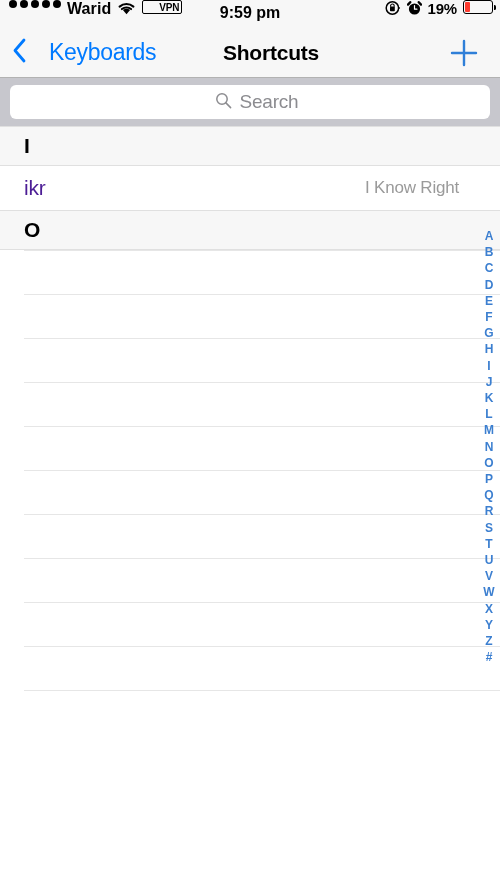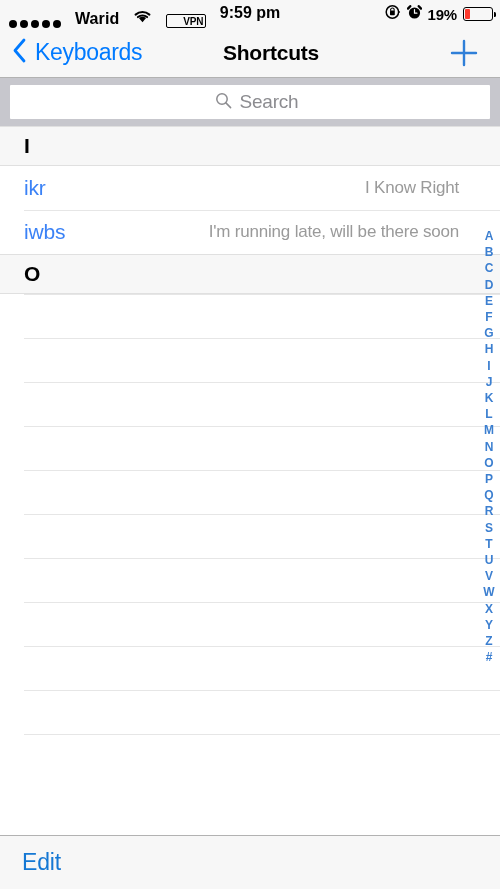--- a/index.html
+++ b/index.html
@@ -32,22 +32,22 @@
     font-size: 17px;
     font-weight: bold;
     color: #000;
   }
   .status-left {
     position: absolute;
     left: 9px;
     top: 0;
     height: 28px;
     display: flex;
-    align-items: flex-end;
-    gap: 14px;
+    align-items: flex-start;
+    gap: 6px;
   }
   .sig-dots {
     display: flex;
     align-items: center;
     gap: 3px;
   }
   .sig-dot {
     width: 8px;
     height: 8px;
     border-radius: 50%;
@@ -76,21 +76,20 @@
     font-size: 16px;
     font-weight: bold;
     top: 4px;
   }
   .status-right {
     position: absolute;
     right: 7px;
     top: 0;
     height: 28px;
     display: flex;
-    align-items: center;
     gap: 6px;
   }
   .batt-pct {
     font-size: 15px;
     font-weight: bold;
     letter-spacing: -0.2px;
   }
   .battery {
     position: relative;
     width: 30px;
@@ -125,21 +124,21 @@
     background: #f7f7f7;
     border-bottom: 0.5px solid #b2b2b2;
     display: flex;
     align-items: center;
   }
   .nav-back {
     position: absolute;
     left: 12px;
     display: flex;
     align-items: center;
-    gap: 8px;
+    gap: 22px;
     color: #007aff;
     cursor: pointer;
   }
   .chev {
     display: block;
   }
   .nav-back-label {
     font-size: 23px;
     color: #007aff;
     letter-spacing: -0.3px;
@@ -168,21 +167,21 @@
     background: #c7c7cd;
     display: flex;
     align-items: center;
     padding: 0 10px;
     box-sizing: border-box;
   }
   .search-field {
     flex: 1;
     height: 34px;
     background: #ffffff;
-    border-radius: 1px;
+    border-radius: 6px;
     display: flex;
     align-items: center;
     justify-content: center;
     gap: 7px;
     cursor: text;
     padding-left: 14px;
   }
   .search-placeholder {
     font-size: 19px;
     color: #8c8c90;
@@ -222,21 +221,21 @@
     content: "";
     position: absolute;
     left: 24px;
     right: 0;
     top: 0;
     height: 0.5px;
     background: #e6e6e6;
   }
   .row-key {
     font-size: 21px;
-    color: #3b82f6;
+    color: #4c1d95;
     letter-spacing: -0.2px;
     white-space: nowrap;
   }
   .row-phrase {
     margin-left: auto;
     font-size: 17px;
     color: #9a9a9a;
     letter-spacing: -0.2px;
     white-space: nowrap;
   }
@@ -359,24 +358,20 @@
       </span>
       <span class="search-placeholder">Search</span>
     </div>
   </div>
 
   <div class="list" id="list">
       <div class="section-header">I</div>
       <div class="row">
         <span class="row-key">ikr</span>
         <span class="row-phrase">I Know Right</span>
-      </div>
-      <div class="row">
-        <span class="row-key">iwbs</span>
-        <span class="row-phrase">I'm running late, will be there soon</span>
       </div>
       <div class="section-header">O</div>
       <div class="row blank sep"></div>
       <div class="row blank sep"></div>
       <div class="row blank sep"></div>
       <div class="row blank sep"></div>
       <div class="row blank sep"></div>
       <div class="row blank sep"></div>
       <div class="row blank sep"></div>
       <div class="row blank sep"></div>
@@ -408,17 +403,14 @@
       <span class="index-letter">T</span>
       <span class="index-letter">U</span>
       <span class="index-letter">V</span>
       <span class="index-letter">W</span>
       <span class="index-letter">X</span>
       <span class="index-letter">Y</span>
       <span class="index-letter">Z</span>
       <span class="index-letter">#</span>
     </div>
 
-  <div class="toolbar">
-    <span class="edit-button">Edit</span>
-  </div>
 
 </div>
 
 </body></html>

